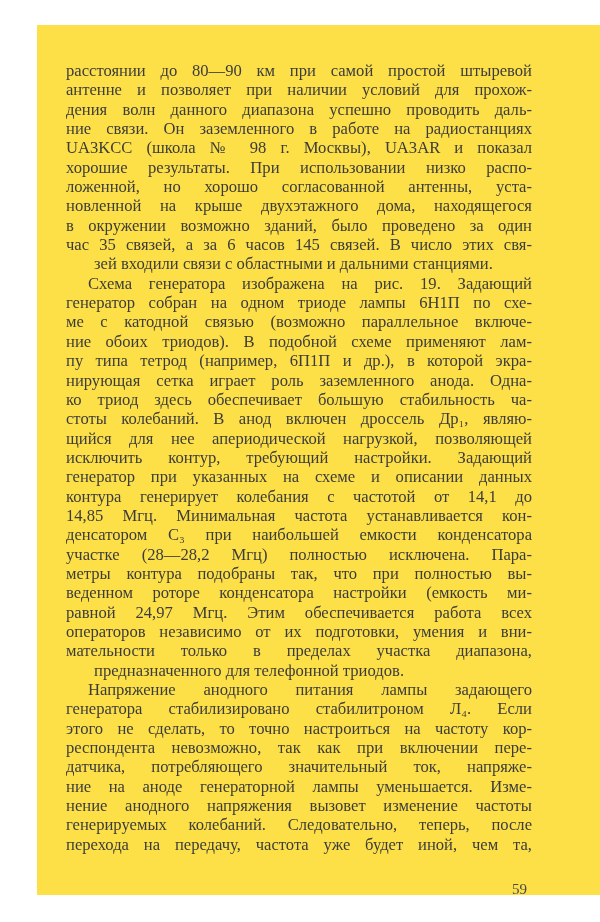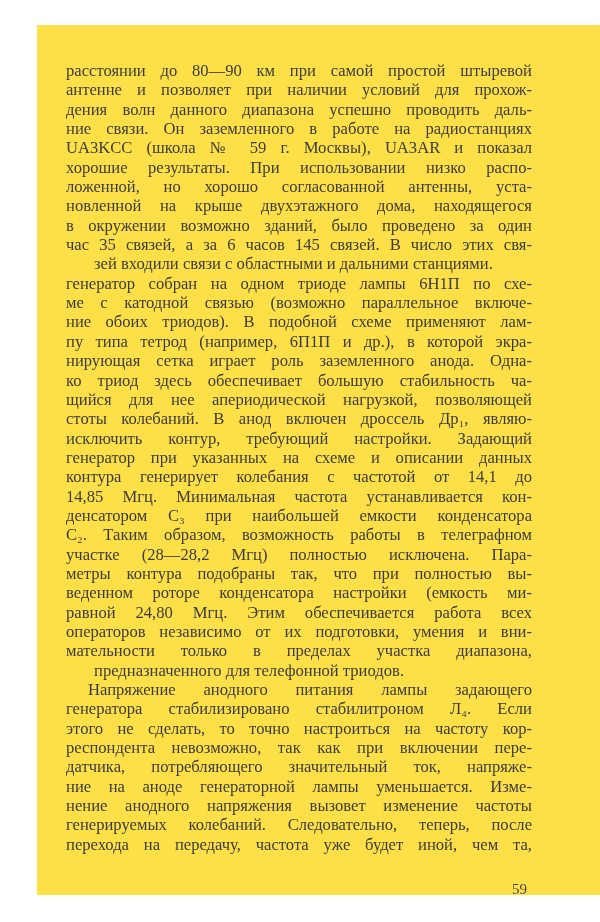--- a/index.html
+++ b/index.html
@@ -27,45 +27,45 @@
   </style>
 </head>
 <body>
 
 <div class="page">
   <div class="text" id="body-text">
       <span class="line">расстоянии до 80—90 км при самой простой штыревой</span>
       <span class="line">антенне и позволяет при наличии условий для прохож-</span>
       <span class="line">дения волн данного диапазона успешно проводить даль-</span>
       <span class="line">ние связи. Он заземленного в работе на радиостанциях</span>
-      <span class="line">UA3KCC  (школа № 59 г. Москвы), UA3AR и показал</span>
+      <span class="line">UA3KCC  (школа № 98 г. Москвы), UA3AR и показал</span>
       <span class="line">хорошие результаты. При использовании низко распо-</span>
       <span class="line">ложенной, но хорошо согласованной антенны, уста-</span>
       <span class="line">новленной на крыше двухэтажного дома, находящегося</span>
       <span class="line">в окружении возможно зданий, было проведено за один</span>
       <span class="line">час 35 связей, а за 6 часов 145 связей. В число этих свя-</span>
       <span class="line last">зей входили связи с областными и дальними станциями.</span>
+      <span class="line indent">Схема генератора изображена на рис. 19. Задающий</span>
       <span class="line">генератор собран на одном триоде лампы 6Н1П по схе-</span>
       <span class="line">ме с катодной связью (возможно параллельное включе-</span>
       <span class="line">ние обоих триодов). В подобной схеме применяют лам-</span>
       <span class="line">пу типа тетрод (например, 6П1П и др.), в которой экра-</span>
       <span class="line">нирующая сетка играет роль заземленного анода. Одна-</span>
       <span class="line">ко триод здесь обеспечивает большую стабильность ча-</span>
+      <span class="line">стоты колебаний. В анод включен дроссель Др₁, являю-</span>
       <span class="line">щийся для нее апериодической нагрузкой, позволяющей</span>
-      <span class="line">стоты колебаний. В анод включен дроссель Др₁, являю-</span>
       <span class="line">исключить контур, требующий настройки.  Задающий</span>
       <span class="line">генератор при указанных на схеме и описании данных</span>
       <span class="line">контура генерирует колебания с частотой  от  14,1 до</span>
       <span class="line">14,85 Мгц. Минимальная частота устанавливается кон-</span>
       <span class="line">денсатором C₃ при наибольшей емкости конденсатора</span>
-      <span class="line">C₂. Таким образом, возможность работы в телеграфном</span>
       <span class="line">участке (28—28,2 Мгц) полностью исключена.  Пара-</span>
       <span class="line">метры контура подобраны так, что при полностью вы-</span>
       <span class="line">веденном роторе конденсатора настройки (емкость ми-</span>
-      <span class="line">равной 24,80 Мгц. Этим обеспечивается  работа  всех</span>
+      <span class="line">равной 24,97 Мгц. Этим обеспечивается  работа  всех</span>
       <span class="line">операторов независимо от их подготовки, умения и вни-</span>
       <span class="line">мательности  только в пределах  участка  диапазона,</span>
       <span class="line last">предназначенного для телефонной триодов.</span>
       <span class="line indent">Напряжение анодного питания лампы  задающего</span>
       <span class="line">генератора стабилизировано  стабилитроном Л₄. Если</span>
       <span class="line">этого не сделать, то точно настроиться на частоту кор-</span>
       <span class="line">респондента невозможно, так как при включении пере-</span>
       <span class="line">датчика, потребляющего значительный ток,  напряже-</span>
       <span class="line">ние на аноде генераторной лампы уменьшается. Изме-</span>
       <span class="line">нение анодного напряжения вызовет изменение частоты</span>

